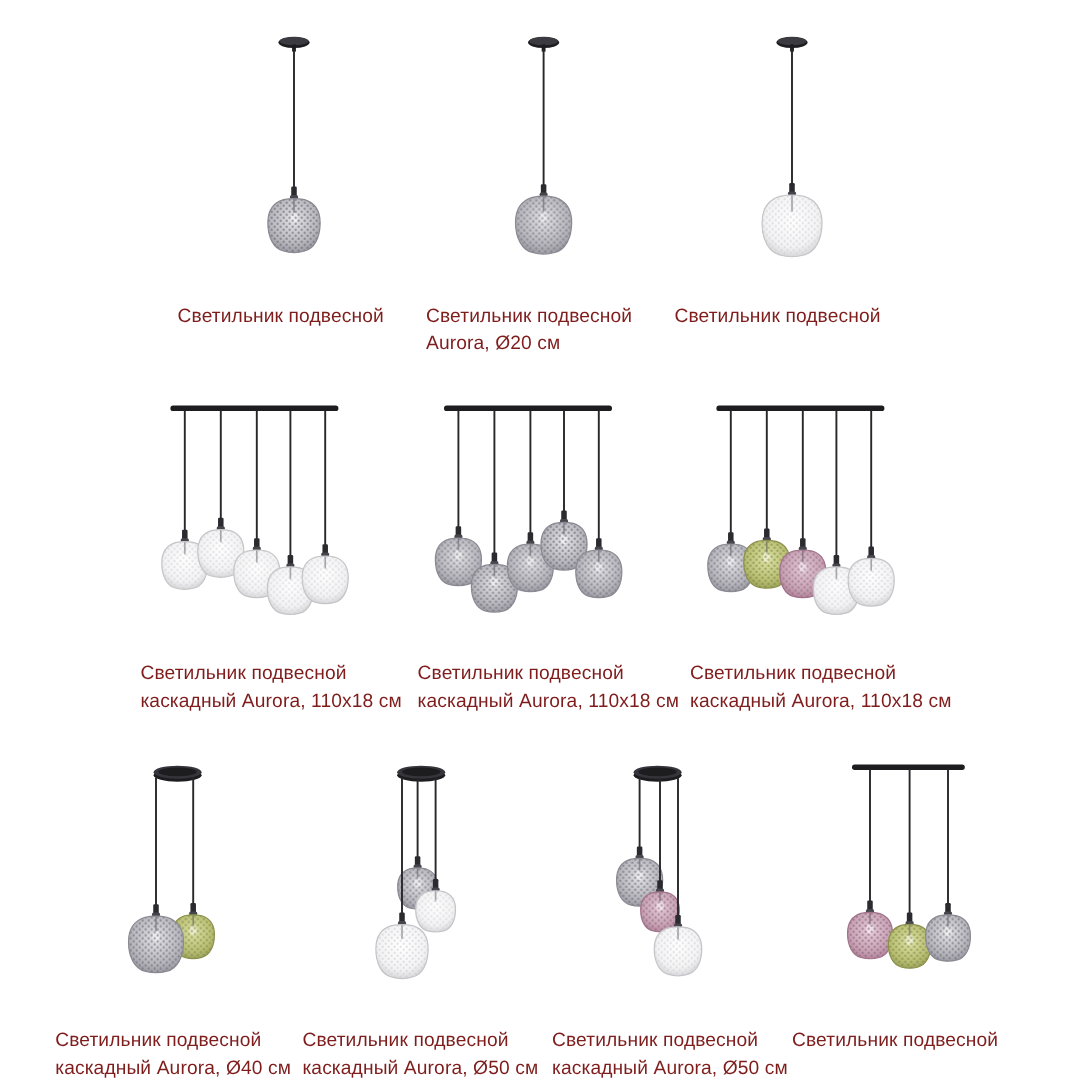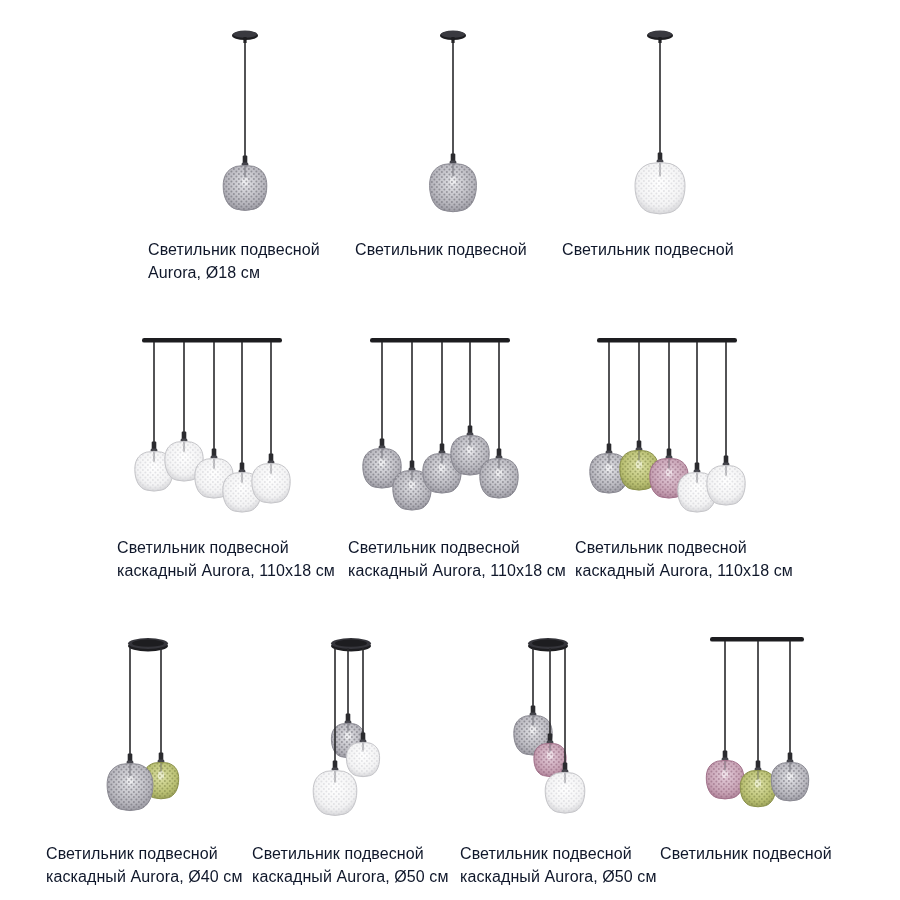--- a/index.html
+++ b/index.html
@@ -4,24 +4,25 @@
 <style>
   * { margin:0; padding:0; box-sizing:border-box; }
   html,body { width:900px; height:900px; background:#ffffff; }
   body { font-family:"Liberation Sans", sans-serif; position:relative; overflow:hidden; }
   .stage { position:absolute; left:0; top:0; width:900px; height:900px; }
   #lamps-canvas { position:absolute; left:0; top:0; }
   .label {
     position:absolute;
     font-size:16px;
     line-height:23px;
-    color:#0f172a;
+    color:#7f1d1d;
     letter-spacing:.1px;
     white-space:nowrap;
     cursor:default;
+    margin-top:14px;
   }
 </style>
 </head>
 <body>
 
 <div class="stage">
   <svg id="lamps-canvas" width="900" height="900" viewBox="0 0 900 900">
       <defs>
         <radialGradient id="grad-smoke" cx="0.5" cy="0.40" r="0.72">
           <stop offset="0%" stop-color="#e2e2e6"></stop>
@@ -409,24 +410,24 @@
           <line x1="790" y1="762" x2="790" y2="772.8864" stroke="#5a5a62" stroke-width="1.4" opacity=".55"></line>
           <ellipse cx="790" cy="775.9968" rx="3.2" ry="4.2" fill="#ffffff" opacity=".45"></ellipse>
           <path d="M -7.6 1.2 C -16.2 3.9 -18.7 10.5 -18.7 17.9 C -18.7 28.4 -14.4 36.2 -7.6 37.9 Q 0 40.0 7.6 37.9 C 14.4 36.2 18.7 28.4 18.7 17.9 C 18.7 10.5 16.2 3.9 7.6 1.2 Q 0 -0.5 -7.6 1.2 Z" transform="translate(790,762)" fill="url(#dots-smoke)" opacity=".55"></path>
           <path d="M -7.6 1.2 C -16.2 3.9 -18.7 10.5 -18.7 17.9 C -18.7 28.4 -14.4 36.2 -7.6 37.9 Q 0 40.0 7.6 37.9 C 14.4 36.2 18.7 28.4 18.7 17.9 C 18.7 10.5 16.2 3.9 7.6 1.2 Q 0 -0.5 -7.6 1.2 Z" transform="translate(790,762)" fill="none" stroke="#8b8a93" stroke-width="1"></path>
         </g>
       </g>
     </svg>
 
   <div class="label" style="left:148px; top:238px">
     <div>Светильник подвесной</div>
-    <div>Aurora, Ø18 см</div>
   </div>
   <div class="label" style="left:355px; top:238px">
     <div>Светильник подвесной</div>
+    <div>Aurora, Ø20 см</div>
   </div>
   <div class="label" style="left:562px; top:238px">
     <div>Светильник подвесной</div>
   </div>
   <div class="label" style="left:117px; top:536px">
     <div>Светильник подвесной</div>
     <div>каскадный Aurora, 110x18 см</div>
   </div>
   <div class="label" style="left:348px; top:536px">
     <div>Светильник подвесной</div>

